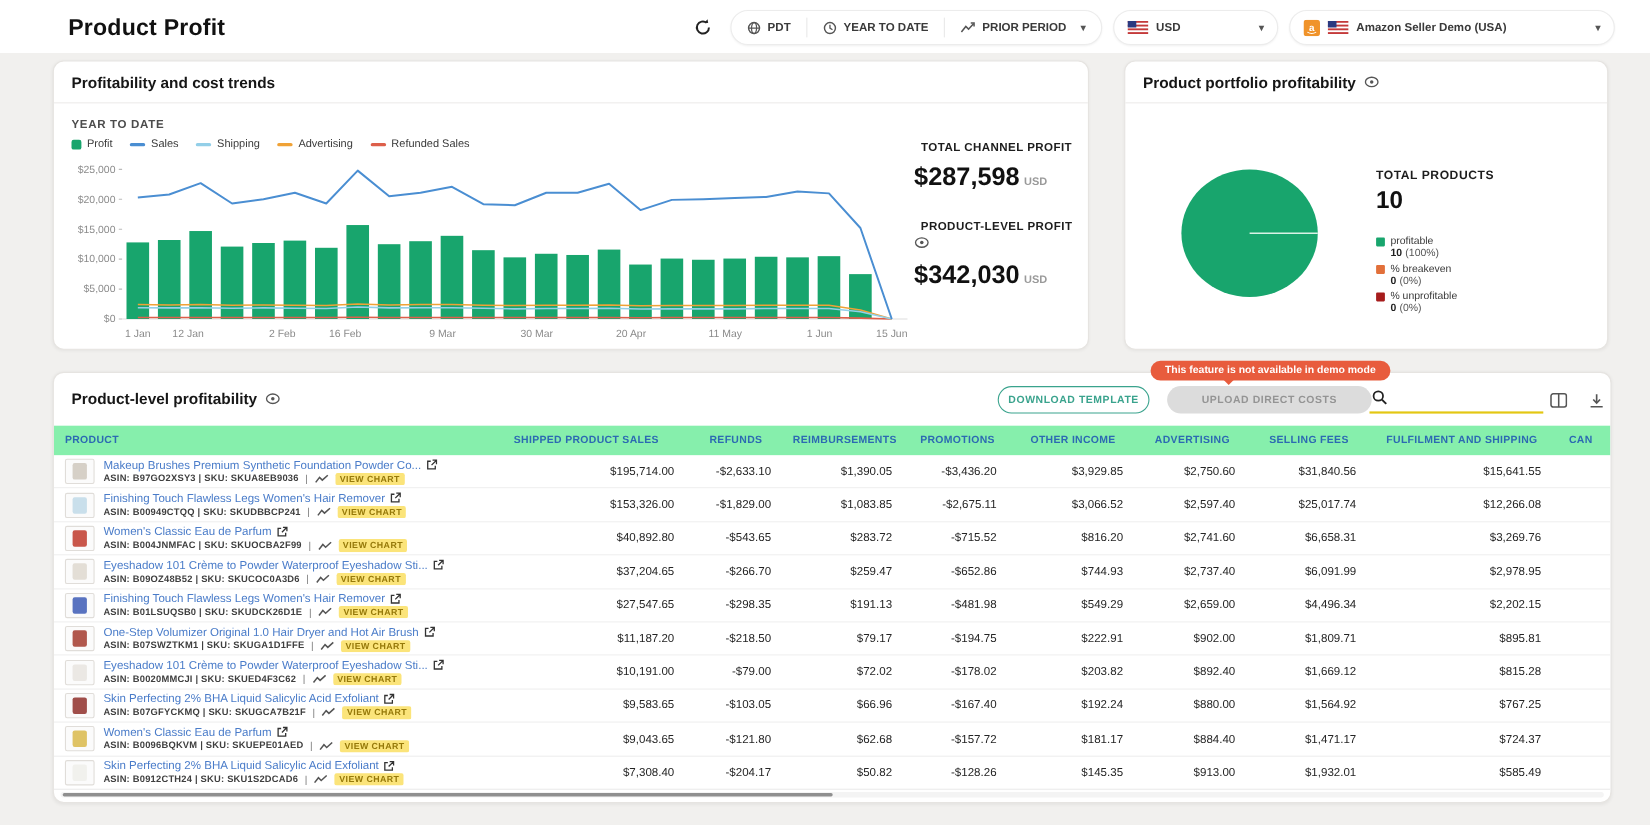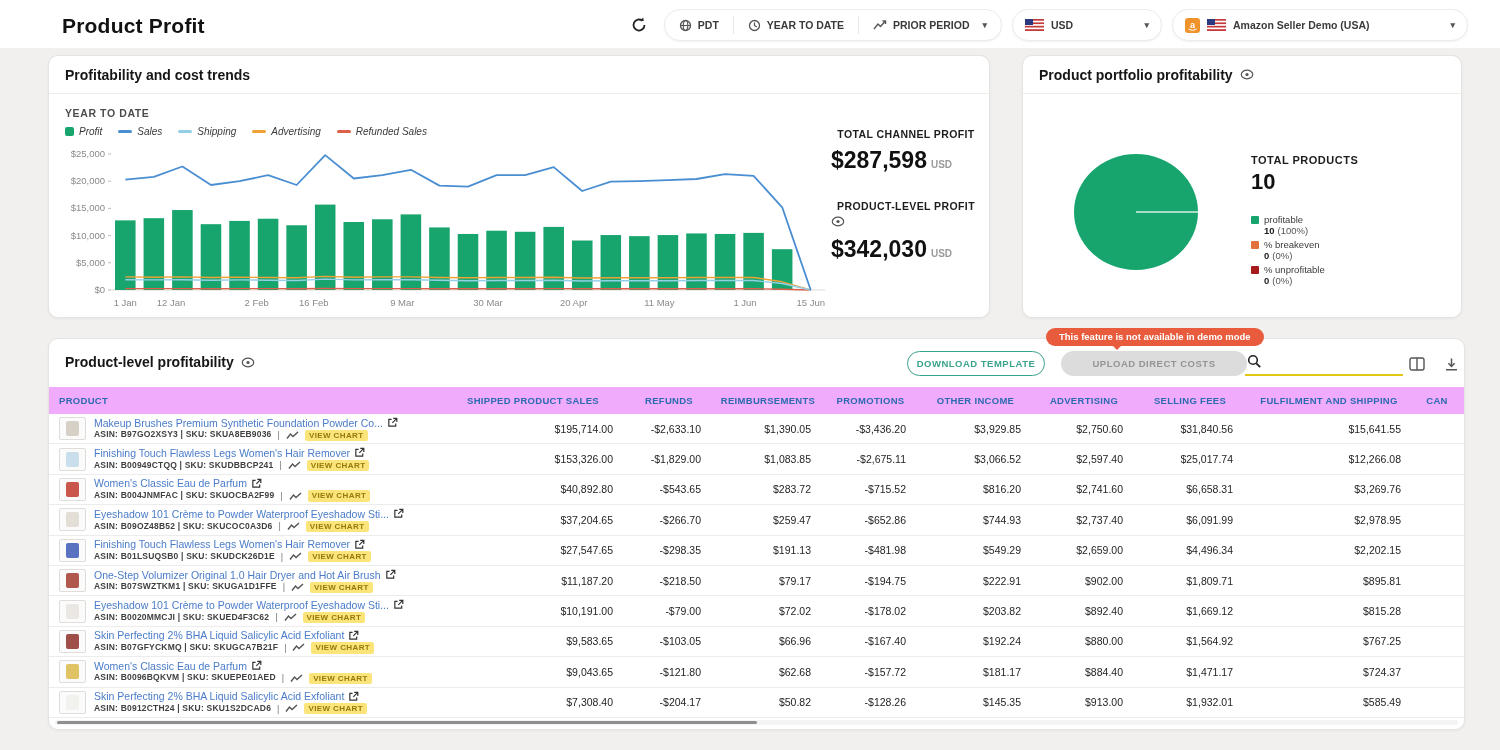--- a/index.html
+++ b/index.html
@@ -22,21 +22,21 @@
 
   
   .content-bg { position:absolute; left:0; top:48px; width:1500px; height:702px; background:#f1f0ee; }
   .card { position:absolute; background:#fff; border:1px solid #e6e4e1; border-radius:10px; box-shadow:0 1px 3px rgba(0,0,0,.05); }
   .card-header { height:38px; display:flex; align-items:center; gap:7px; padding:0 16px;
     border-bottom:1px solid #edecea; font-size:14px; font-weight:bold; color:#161616; }
 
   
   #trends-card { left:48px; top:55px; width:942px; height:263px; }
   .ytd-label { position:absolute; left:16px; top:51px; font-size:10.5px; font-weight:bold; color:#4c4c4c; letter-spacing:.6px; }
-  .legend { position:absolute; left:16px; top:70px; display:flex; gap:16px; align-items:center;font-style:italic; }
+  .legend { position:absolute; left:16px; top:70px; display:flex; gap:16px; align-items:center; }
   .legend-item { display:flex; align-items:center; gap:5px; font-size:10px; color:#3a3a3a; }
   .lg-square { width:9px; height:9px; border-radius:2px; display:inline-block; }
   .lg-dash { width:14px; height:3px; border-radius:2px; display:inline-block; }
   #trends-svg { position:absolute; left:8px; top:88px; }
   .stats { position:absolute; left:782px; top:72px; width:150px; }
   .stat-label { font-size:10.5px; font-weight:bold; color:#1d1d1d; letter-spacing:.4px; line-height:1.3;text-align:center; }
   .stat-value { font-size:23px; font-weight:bold; color:#111; margin-top:5px; }
   .stat-value .cur { font-size:10px; font-weight:bold; color:#9a9a9a; margin-left:4px; }
   .stat-block + .stat-block { margin-top:26px; }
 
@@ -69,21 +69,21 @@
   #btn-download-template { left:858px; width:138px; border:1.5px solid #3aa38d; color:#3aa38d; background:#fff; }
   #btn-upload-costs { left:1012px; width:186px; background:#dcdcdc; color:#949494; border:none; }
   .search-wrap { position:absolute; left:1196px; top:12px; width:160px; height:25px; display:flex; align-items:flex-end; }
   .search-wrap svg { position:absolute; left:2px; top:3px; }
   .search-input { width:158px; border:none; outline:none; border-bottom:2px solid #e3c713; background:transparent;
     font-size:11px; padding:2px 2px 2px 22px; }
   .tool-icon { position:absolute; top:15px; width:20px; height:20px; display:flex; align-items:center; justify-content:center; cursor:pointer; }
   #columns-icon { left:1358px; }
   #export-icon { left:1392px; }
 
-  .thead { display:flex; height:27px; background:#f0abfc; align-items:center; }
+  .thead { display:flex; height:27px; background:#86efac; align-items:center; }
   .thead .cell { font-size:9.5px; font-weight:bold; color:#2c6ab2; letter-spacing:.3px; text-align:center; white-space:nowrap; overflow:hidden; }
   .thead .c0 { text-align:left; padding-left:10px; }
   .t-row { display:flex; height:30.4px; border-bottom:1px solid #ececec; align-items:center; background:#fff; }
   .cell { flex:none; }
   .c0{width:392px;} .c1{width:184px;} .c2{width:88px;} .c3{width:110px;} .c4{width:95px;}
   .c5{width:115px;} .c6{width:102px;} .c7{width:110px;} .c8{width:168px;} .c9{width:48px;}
   .num { text-align:right; padding-right:12px; font-size:10.5px; color:#242424; }
 
   .prod-cell { display:flex; align-items:center; gap:8px; padding-left:10px; }
   .thumb { width:27px; height:23px; background:#fbfbfb; border:1px solid #e0ddd9; border-radius:2px;

